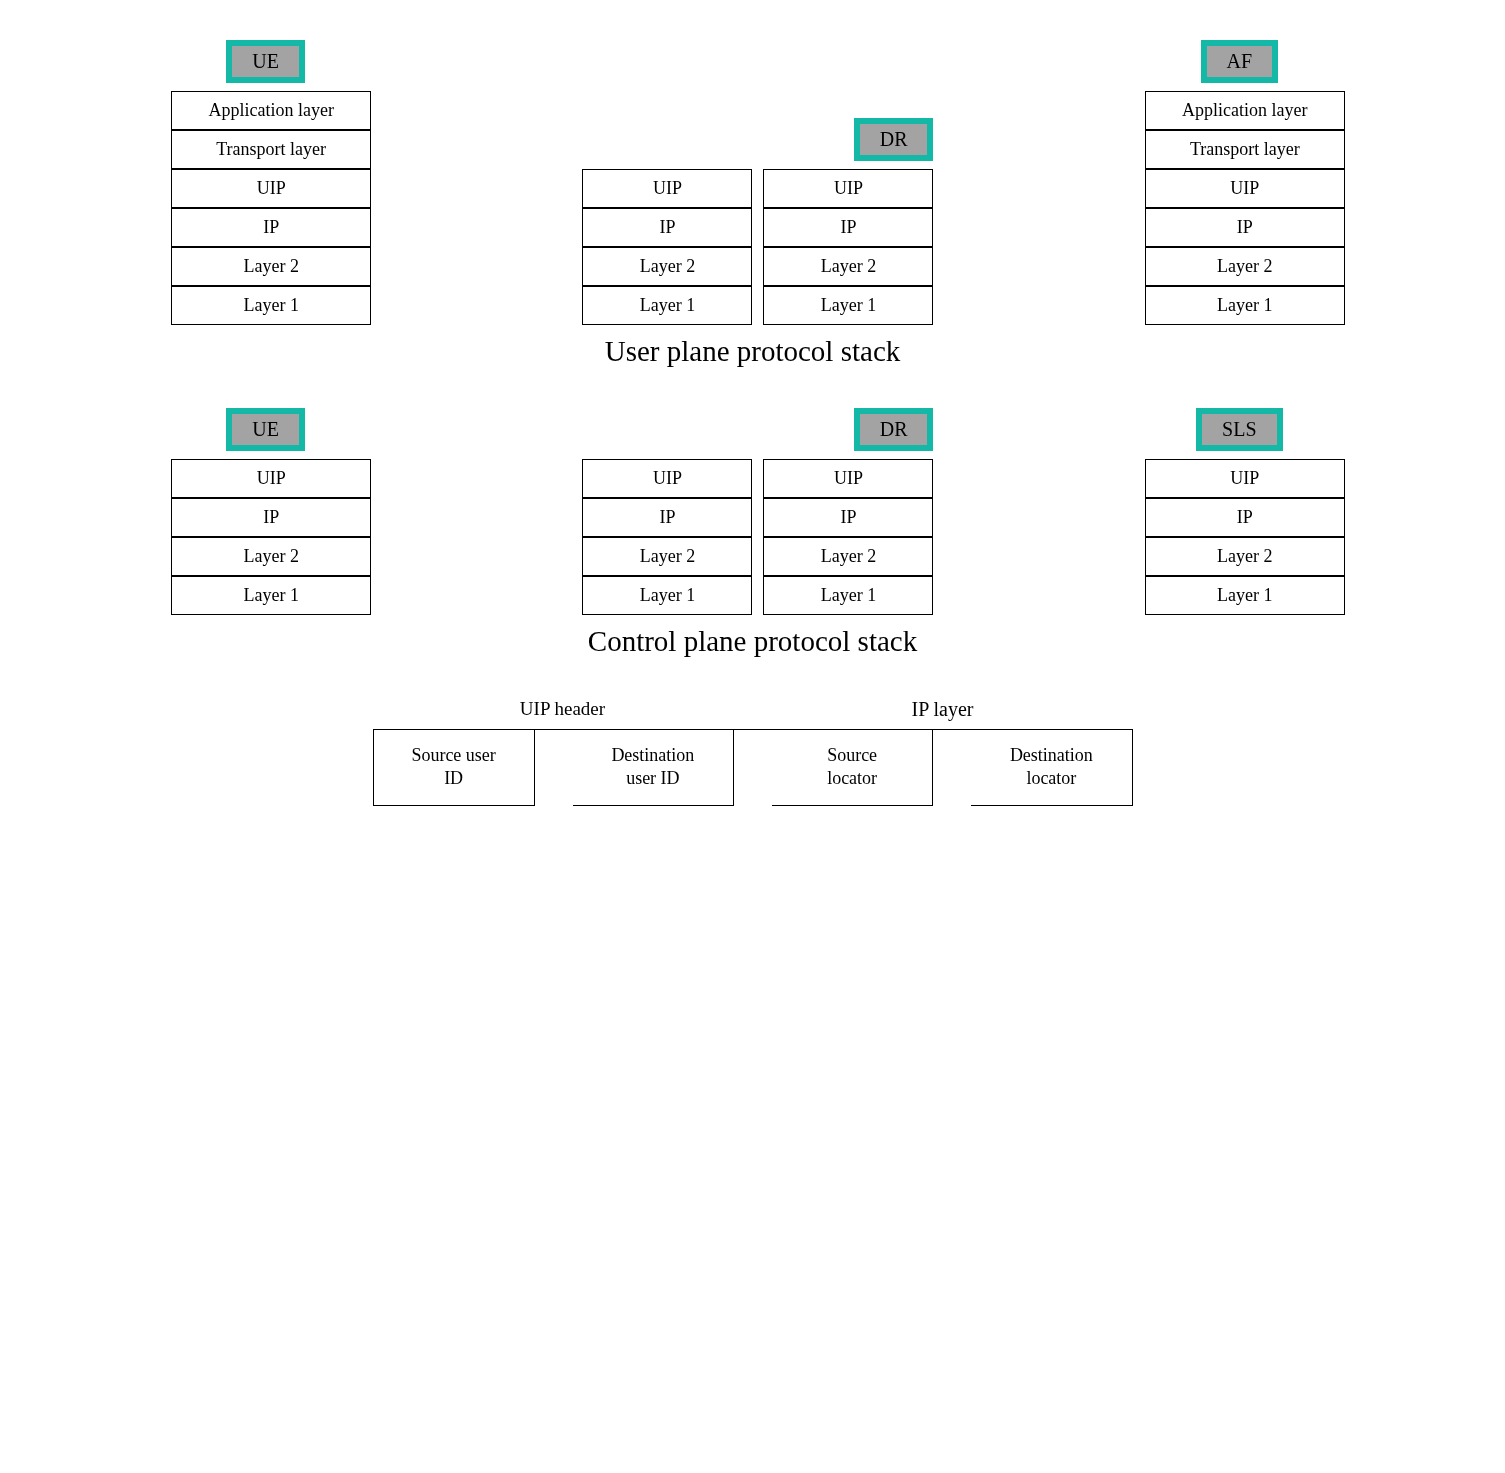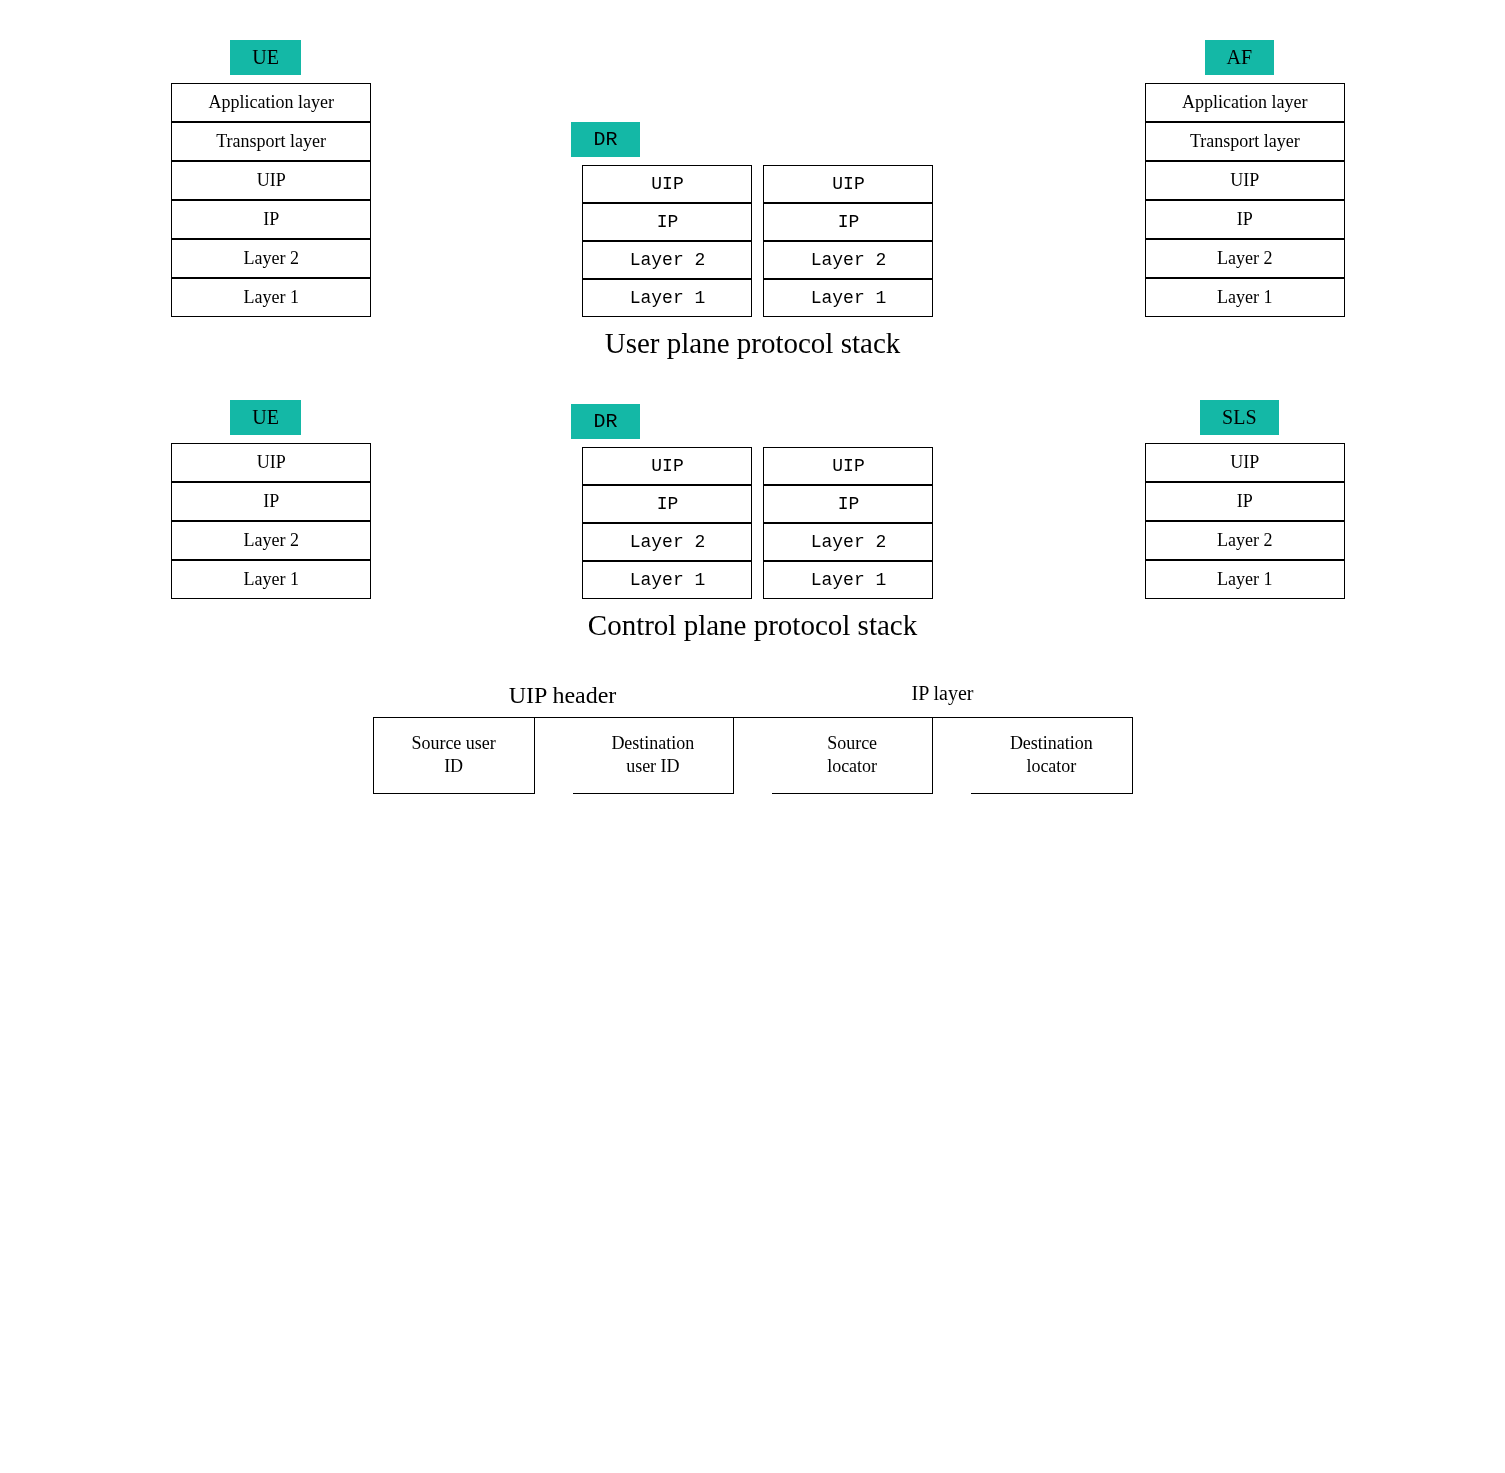--- a/index.html
+++ b/index.html
@@ -30,25 +30,25 @@
       margin-bottom: 10px;
     }
 
     .stack-group {
       display: flex;
       flex-direction: column;
       align-items: center;
     }
 
     .stack-label {
-      border: 2px solid #14b8a6;
+      border: 6px solid #14b8a6;
       padding: 4px 20px;
       font-size: 20px;
       margin-bottom: 8px;
-      background: #14b8a6;
+      background: #a3a3a3;
     }
 
     .stack-box {
       display: flex;
       flex-direction: row;
     }
 
     .stack-col {
       display: flex;
       flex-direction: column;
@@ -103,22 +103,21 @@
     }
 
     .packet-cell.dest-loc {
       width: 190px;
     }
 
     
     .dr-stack {
       display: flex;
       flex-direction: column;
-      align-items: flex-start;
-      font-family: Liberation Mono, monospace;
+      align-items: flex-end;
     }
 
     .dr-cols {
       display: flex;
       flex-direction: row;
     }
   </style>
 </head>
 <body>
 
@@ -220,21 +219,21 @@
       </div>
     </div>
 
   </div>
   <div class="section-title">Control plane protocol stack</div>
 </div>
 
 <div class="header-section">
   <div style="display:flex; justify-content:center; margin-bottom:8px;">
     <div style="display:flex; width:760px;">
-      <div style="width:380px; text-align:center; font-size:24px;">UIP header</div>
+      <div style="width:380px; text-align:center; font-size:19px;">UIP header</div>
       <div style="width:380px; text-align:center; font-size:20px;">IP layer</div>
     </div>
   </div>
   <div style="display:flex; justify-content:center;">
     <div class="packet-table">
       <div class="packet-cell source-user">Source user<br>ID</div>
       <div class="packet-cell dest-user">Destination<br>user ID</div>
       <div class="packet-cell source-loc">Source<br>locator</div>
       <div class="packet-cell dest-loc">Destination<br>locator</div>
     </div>

